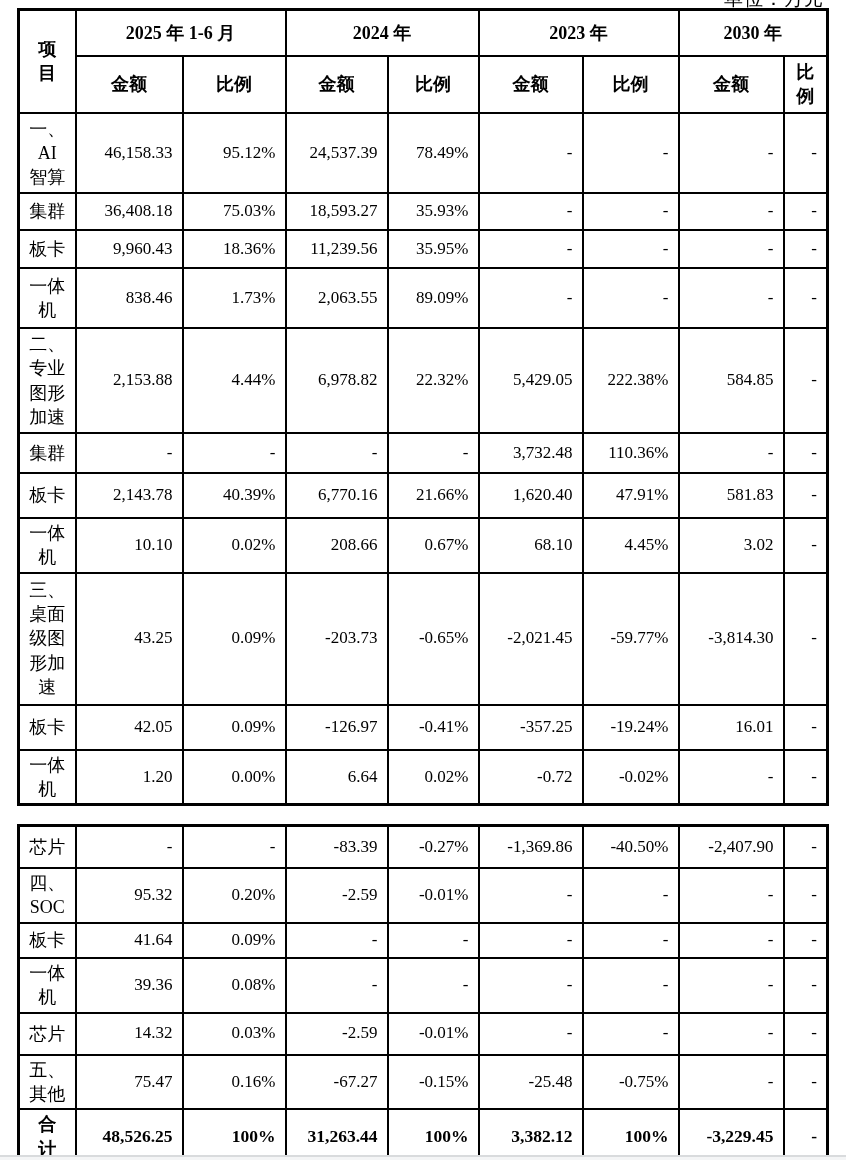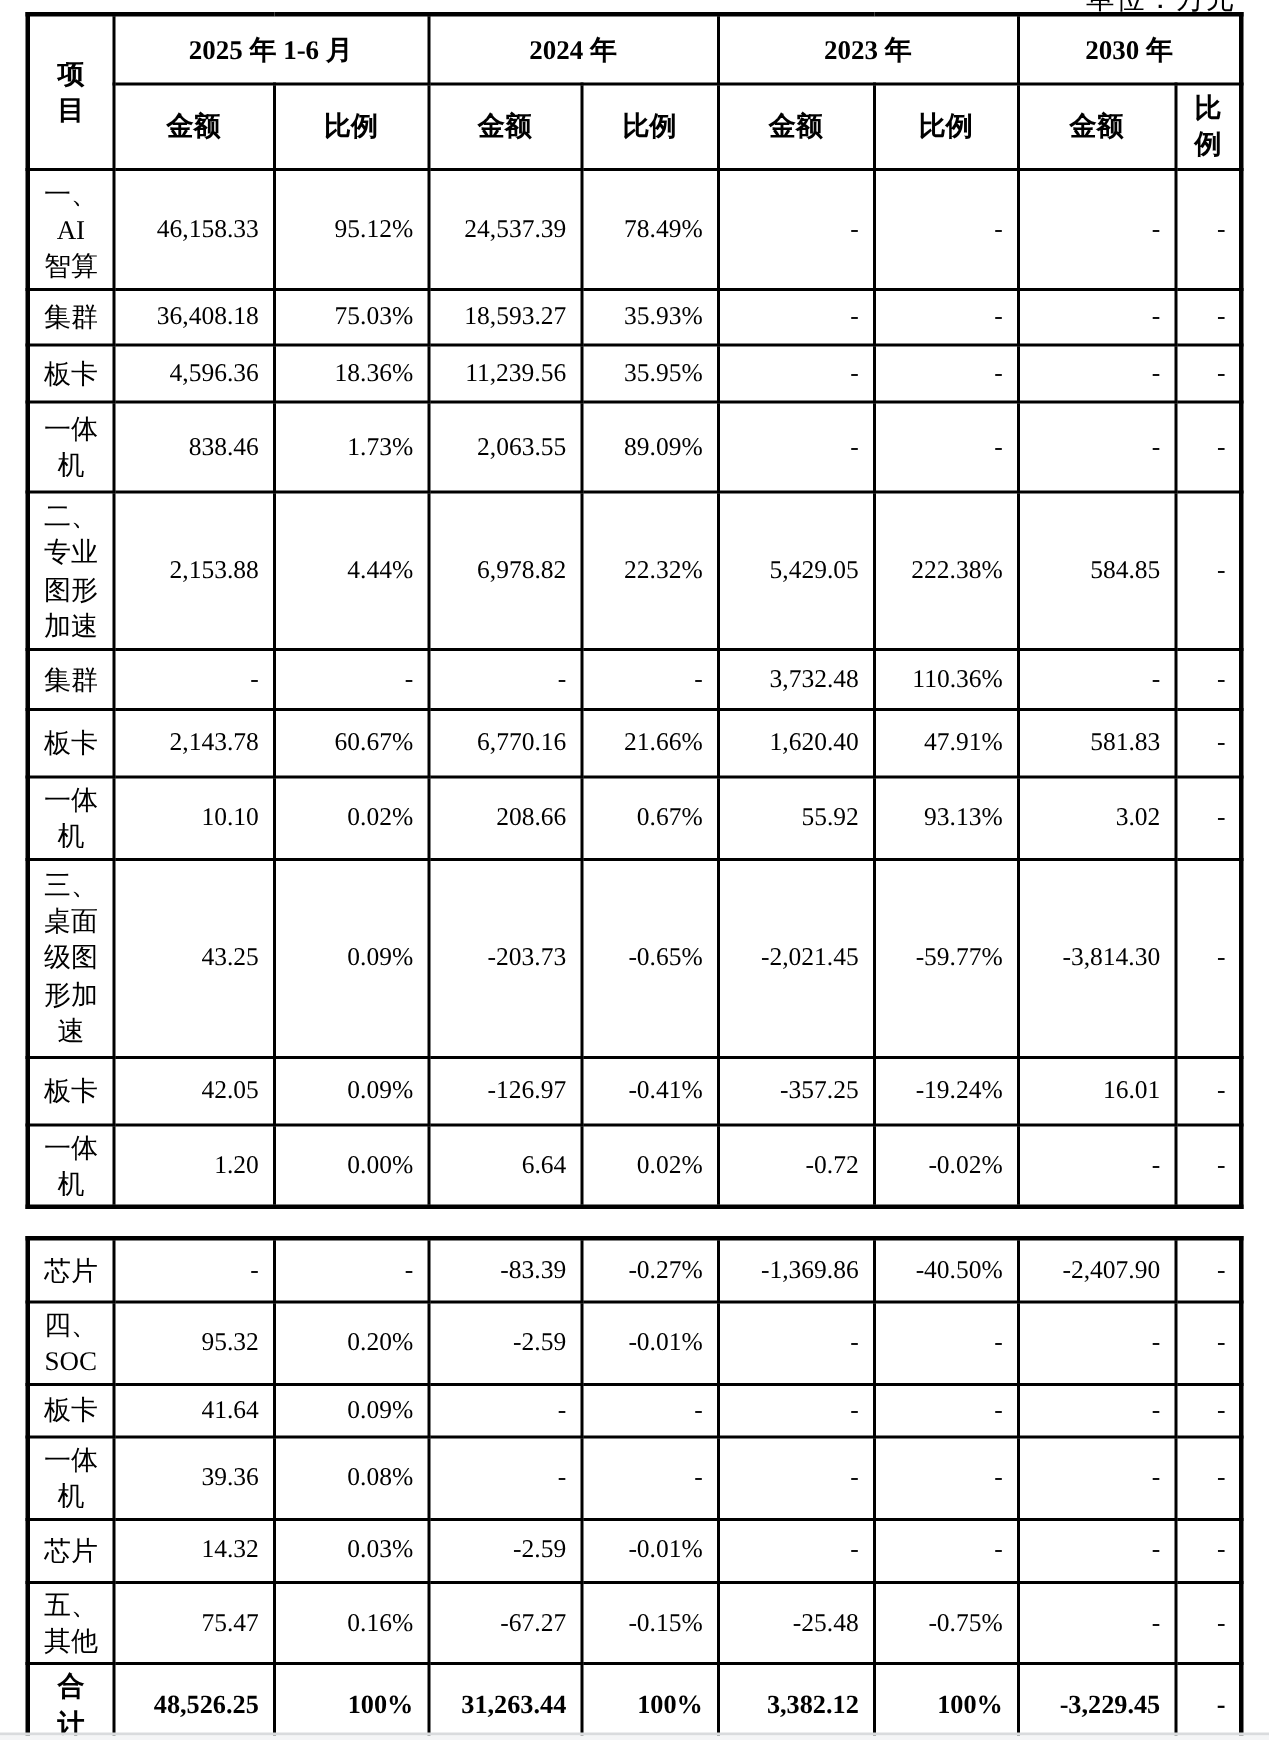--- a/index.html
+++ b/index.html
@@ -136,21 +136,21 @@
           <td class="num-cell">75.03%</td>
           <td class="num-cell">18,593.27</td>
           <td class="num-cell">35.93%</td>
           <td class="num-cell">-</td>
           <td class="num-cell">-</td>
           <td class="num-cell">-</td>
           <td class="num-cell">-</td>
         </tr>
         <tr style="height: 38px;">
           <td class="label-cell">板卡</td>
-          <td class="num-cell">4,596.36</td>
+          <td class="num-cell">9,960.43</td>
           <td class="num-cell">18.36%</td>
           <td class="num-cell">11,239.56</td>
           <td class="num-cell">35.95%</td>
           <td class="num-cell">-</td>
           <td class="num-cell">-</td>
           <td class="num-cell">-</td>
           <td class="num-cell">-</td>
         </tr>
         <tr style="height: 60px;">
           <td class="label-cell">一体
@@ -185,37 +185,37 @@
           <td class="num-cell">-</td>
           <td class="num-cell">-</td>
           <td class="num-cell">3,732.48</td>
           <td class="num-cell">110.36%</td>
           <td class="num-cell">-</td>
           <td class="num-cell">-</td>
         </tr>
         <tr style="height: 45px;">
           <td class="label-cell">板卡</td>
           <td class="num-cell">2,143.78</td>
-          <td class="num-cell">60.67%</td>
+          <td class="num-cell">40.39%</td>
           <td class="num-cell">6,770.16</td>
           <td class="num-cell">21.66%</td>
           <td class="num-cell">1,620.40</td>
           <td class="num-cell">47.91%</td>
           <td class="num-cell">581.83</td>
           <td class="num-cell">-</td>
         </tr>
         <tr style="height: 53px;">
           <td class="label-cell">一体
 机</td>
           <td class="num-cell">10.10</td>
           <td class="num-cell">0.02%</td>
           <td class="num-cell">208.66</td>
           <td class="num-cell">0.67%</td>
-          <td class="num-cell">55.92</td>
-          <td class="num-cell">93.13%</td>
+          <td class="num-cell">68.10</td>
+          <td class="num-cell">4.45%</td>
           <td class="num-cell">3.02</td>
           <td class="num-cell">-</td>
         </tr>
         <tr style="height: 132px;">
           <td class="label-cell">三、
 桌面
 级图
 形加
 速</td>
           <td class="num-cell">43.25</td>

